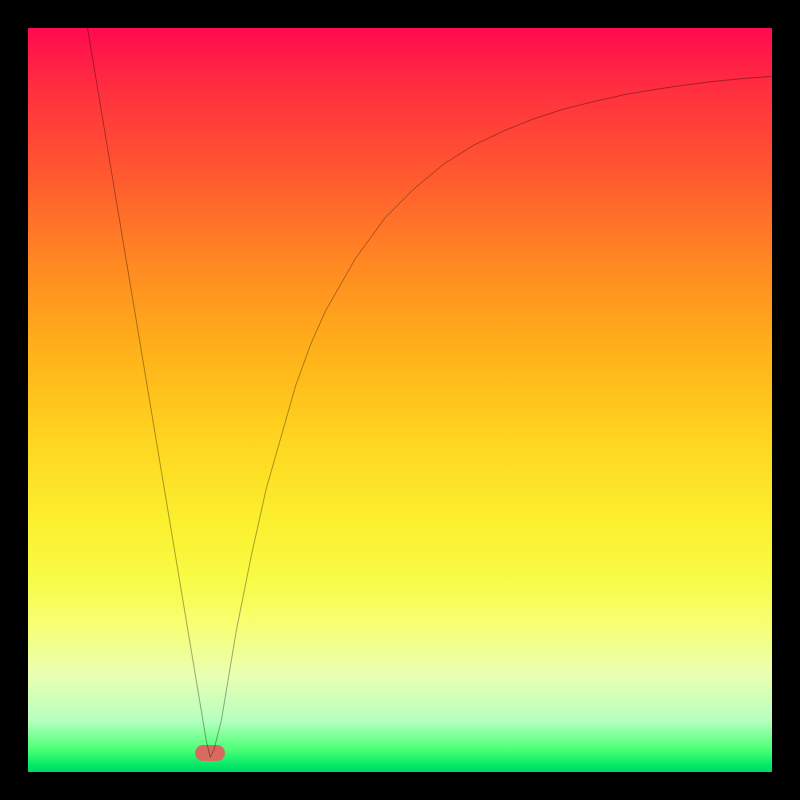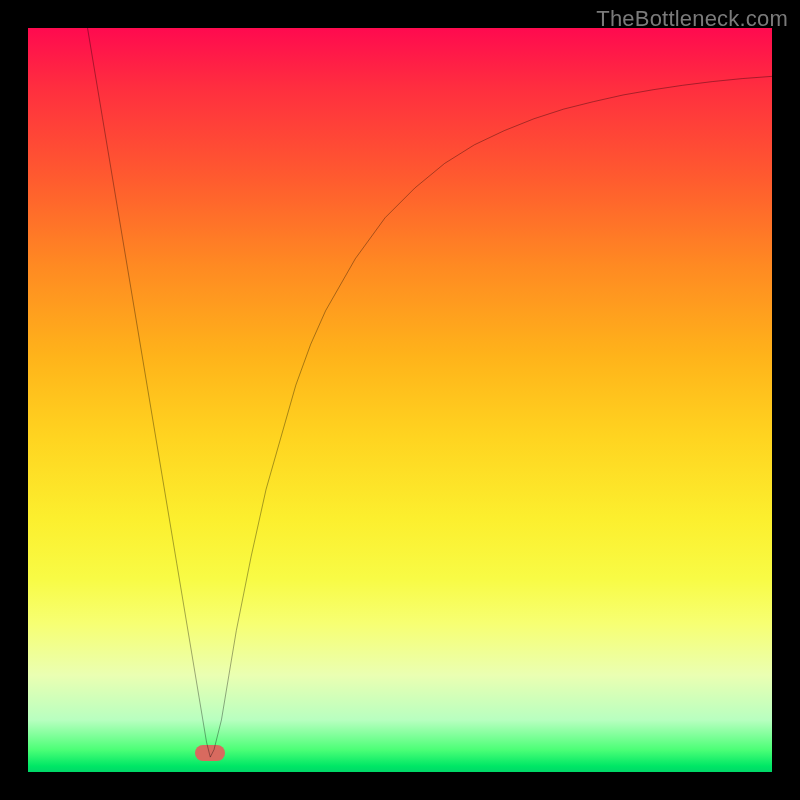--- a/index.html
+++ b/index.html
@@ -69,21 +69,20 @@
     color: #7a7a7a;
     font-size: 22px;
     letter-spacing: 0.2px;
     font-weight: 500;
   }
 </style>
 </head>
 <body>
 
 <div class="frame">
-  <div class="watermark">TheBottleneck.com</div>
   <div class="plot">
     <div class="gradient-bg"></div>
     <div class="marker"></div>
     <svg class="curve" viewBox="0 0 100 100" preserveAspectRatio="none">
       <path fill="none" stroke="#000" stroke-width="0.35" vector-effect="non-scaling-stroke" d="M8.000 0.000 L10.000 12.000 L12.000 24.000 L14.000 36.000 L16.000 48.000 L18.000 60.000 L20.000 72.000 L22.000 84.000 L23.000 90.000 L24.000 96.000 L24.500 98.000 L25.000 97.000 L26.000 93.000 L27.000 87.000 L28.000 81.000 L30.000 71.000 L32.000 62.000 L34.000 55.000 L36.000 48.000 L38.000 42.500 L40.000 38.000 L44.000 31.000 L48.000 25.500 L52.000 21.500 L56.000 18.200 L60.000 15.700 L64.000 13.800 L68.000 12.200 L72.000 10.900 L76.000 9.900 L80.000 9.000 L84.000 8.300 L88.000 7.700 L92.000 7.200 L96.000 6.800 L100.000 6.500"></path>
     </svg>
   </div>
 </div>
 
 </body></html>

